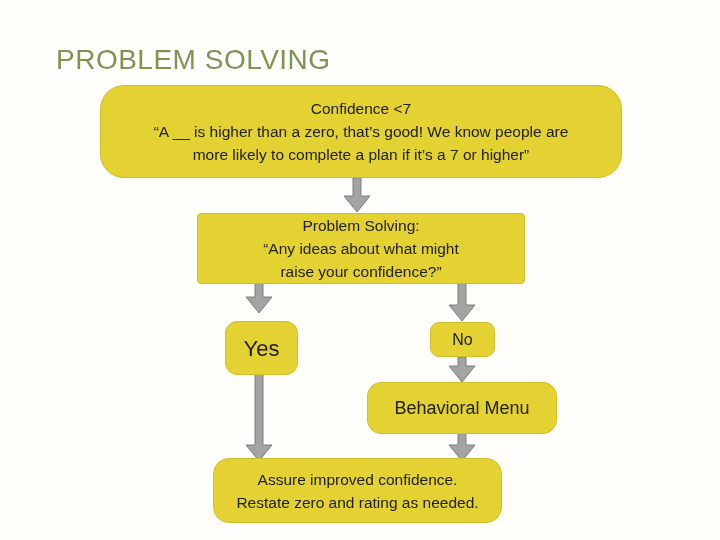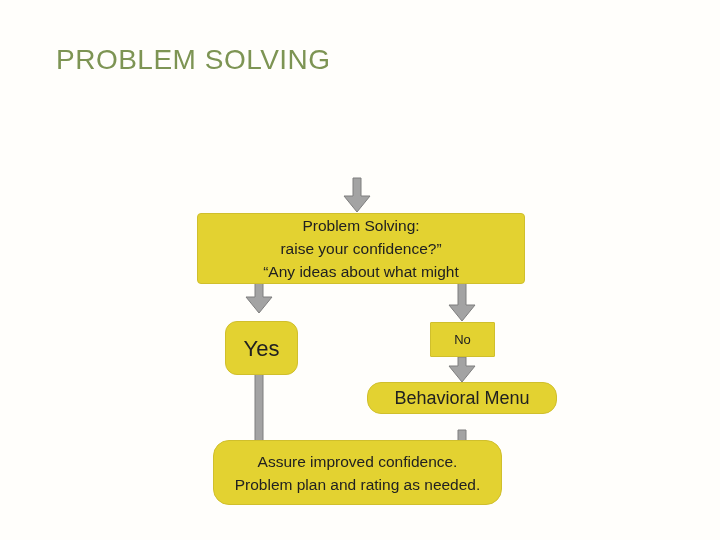--- a/index.html
+++ b/index.html
@@ -44,51 +44,56 @@
     justify-content: center;
     text-align: center;
     font-size: 15.5px;
     line-height: 23px;
     box-sizing: border-box;
   }
 
   .node-confidence { left: 100px; top: 85px;  width: 522px; height: 93px; border-radius: 24px; }
   .node-problem    { left: 197px; top: 213px; width: 328px; height: 71px; border-radius: 4px; }
   .node-yes        { left: 225px; top: 321px; width: 73px;  height: 54px; border-radius: 12px; font-size: 22px; }
-  .node-no         { left: 430px; top: 322px; width: 65px;  height: 35px; border-radius: 1px;  font-size: 13px; }
-  .node-menu       { left: 367px; top: 382px; width: 190px; height: 32px; border-radius: 14px; font-size: 18px; }
-  .node-assure     { left: 213px; top: 440px; width: 289px; height: 65px; border-radius: 16px; }
+  .node-no         { left: 430px; top: 322px; width: 65px;  height: 35px; border-radius: 9px;  font-size: 16px; }
+  .node-menu       { left: 367px; top: 382px; width: 190px; height: 52px; border-radius: 14px; font-size: 18px; }
+  .node-assure     { left: 213px; top: 458px; width: 289px; height: 65px; border-radius: 16px; }
 </style>
 </head>
 <body>
 
 <div class="slide">
 
   <h1 class="title">PROBLEM SOLVING</h1>
 
   <svg class="arrows" viewBox="0 0 720 540" xmlns="http://www.w3.org/2000/svg">
     <polygon points="353,178 361,178 361,196 370,196 357,212 344,196 353,196"></polygon>
     <polygon points="255,283 263,283 263,297 272,297 259,313 246,297 255,297"></polygon>
     <polygon points="458,283 466,283 466,305 475,305 462,321 449,305 458,305"></polygon>
     <polygon points="255,367 263,367 263,445 272,445 259,461 246,445 255,445"></polygon>
     <polygon points="458,357 466,357 466,366 475,366 462,382 449,366 458,366"></polygon>
     <polygon points="458,430 466,430 466,445 475,445 462,461 449,445 458,445"></polygon>
   </svg>
 
+  <div class="node node-confidence">
+    <div>Confidence &lt;7</div>
+    <div>“A __ is higher than a zero, that’s good! We know people are</div>
+    <div>more likely to complete a plan if it’s a 7 or higher”</div>
+  </div>
 
   <div class="node node-problem">
     <div>Problem Solving:</div>
+    <div>“Any ideas about what might</div>
     <div>raise your confidence?”</div>
-    <div>“Any ideas about what might</div>
   </div>
 
   <div class="node node-yes">Yes</div>
 
   <div class="node node-no">No</div>
 
   <div class="node node-menu">Behavioral Menu</div>
 
   <div class="node node-assure">
     <div>Assure improved confidence.</div>
-    <div>Problem plan and rating as needed.</div>
+    <div>Restate zero and rating as needed.</div>
   </div>
 
 </div>
 
 </body></html>

